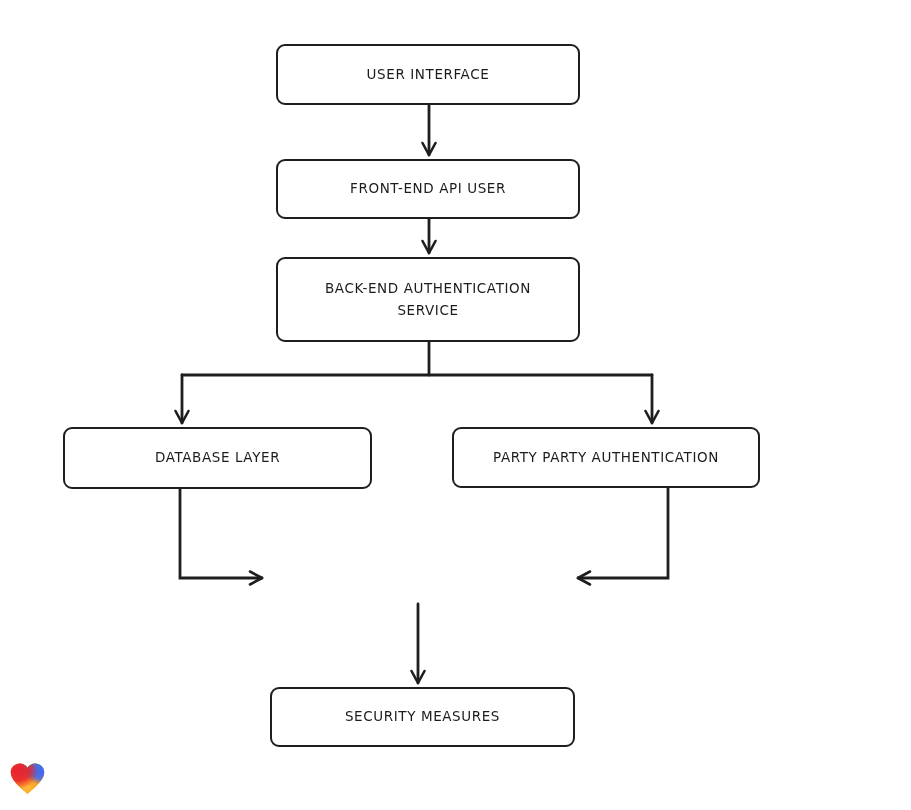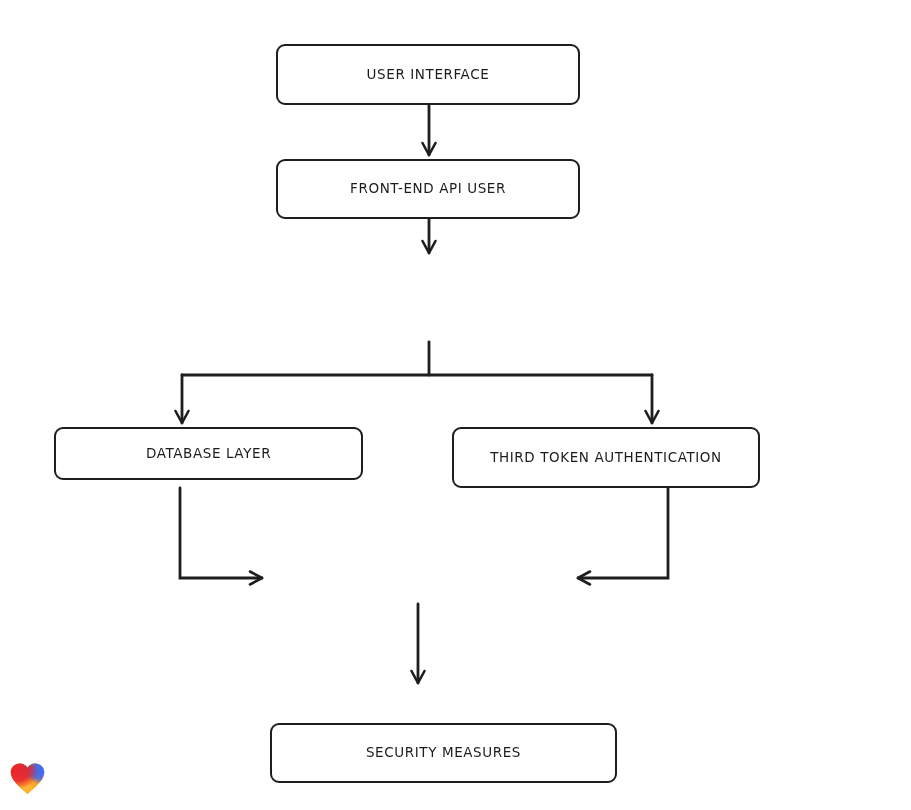--- a/index.html
+++ b/index.html
@@ -38,25 +38,25 @@
     font-size: 13.5px;
     letter-spacing: 0.6px;
     line-height: 1.6;
   }
   .node .label { display: inline-block; }
   
   .n-user      { left: 276px; top: 44px;  width: 304px; height: 61px; }
   .n-frontend  { left: 276px; top: 159px; width: 304px; height: 60px; }
   .n-backend   { left: 276px; top: 257px; width: 304px; height: 85px; }
   .n-backend .label  { max-width: 250px; }
-  .n-database  { left: 54px;  top: 427px; width: 309px; height: 53px; }
+  .n-database  { left: 63px;  top: 427px; width: 309px; height: 62px; }
   .n-thirdparty{ left: 452px; top: 427px; width: 308px; height: 61px; }
   .n-session   { left: 266px; top: 543px; width: 308px; height: 61px; }
   .n-session .label { max-width: 200px; }
-  .n-security  { left: 270px; top: 687px; width: 347px; height: 60px; margin-top: 36px; }
+  .n-security  { left: 270px; top: 687px; width: 305px; height: 60px; }
   .logo-heart {
     position: absolute;
     left: 9px;
     top: 761px;
     width: 37px;
     height: 35px;
     z-index: 3;
     cursor: pointer;
   }
 </style>
@@ -85,27 +85,30 @@
   </svg>
 
   <div class="node n-user">
     <span class="label">USER INTERFACE</span>
   </div>
 
   <div class="node n-frontend">
     <span class="label">FRONT-END API USER</span>
   </div>
 
+  <div class="node n-backend">
+    <span class="label">BACK-END AUTHENTICATION SERVICE</span>
+  </div>
 
   <div class="node n-database">
     <span class="label">DATABASE LAYER</span>
   </div>
 
   <div class="node n-thirdparty">
-    <span class="label">THIRD TOKEN AUTHENTICATION</span>
+    <span class="label">PARTY PARTY AUTHENTICATION</span>
   </div>
 
 
   <div class="node n-security">
     <span class="label">SECURITY MEASURES</span>
   </div>
 
   <svg class="logo-heart" viewBox="0 0 32 29" xmlns="http://www.w3.org/2000/svg">
     <defs>
       <radialGradient id="hg-red" cx="0.22" cy="0.22" r="0.62">

